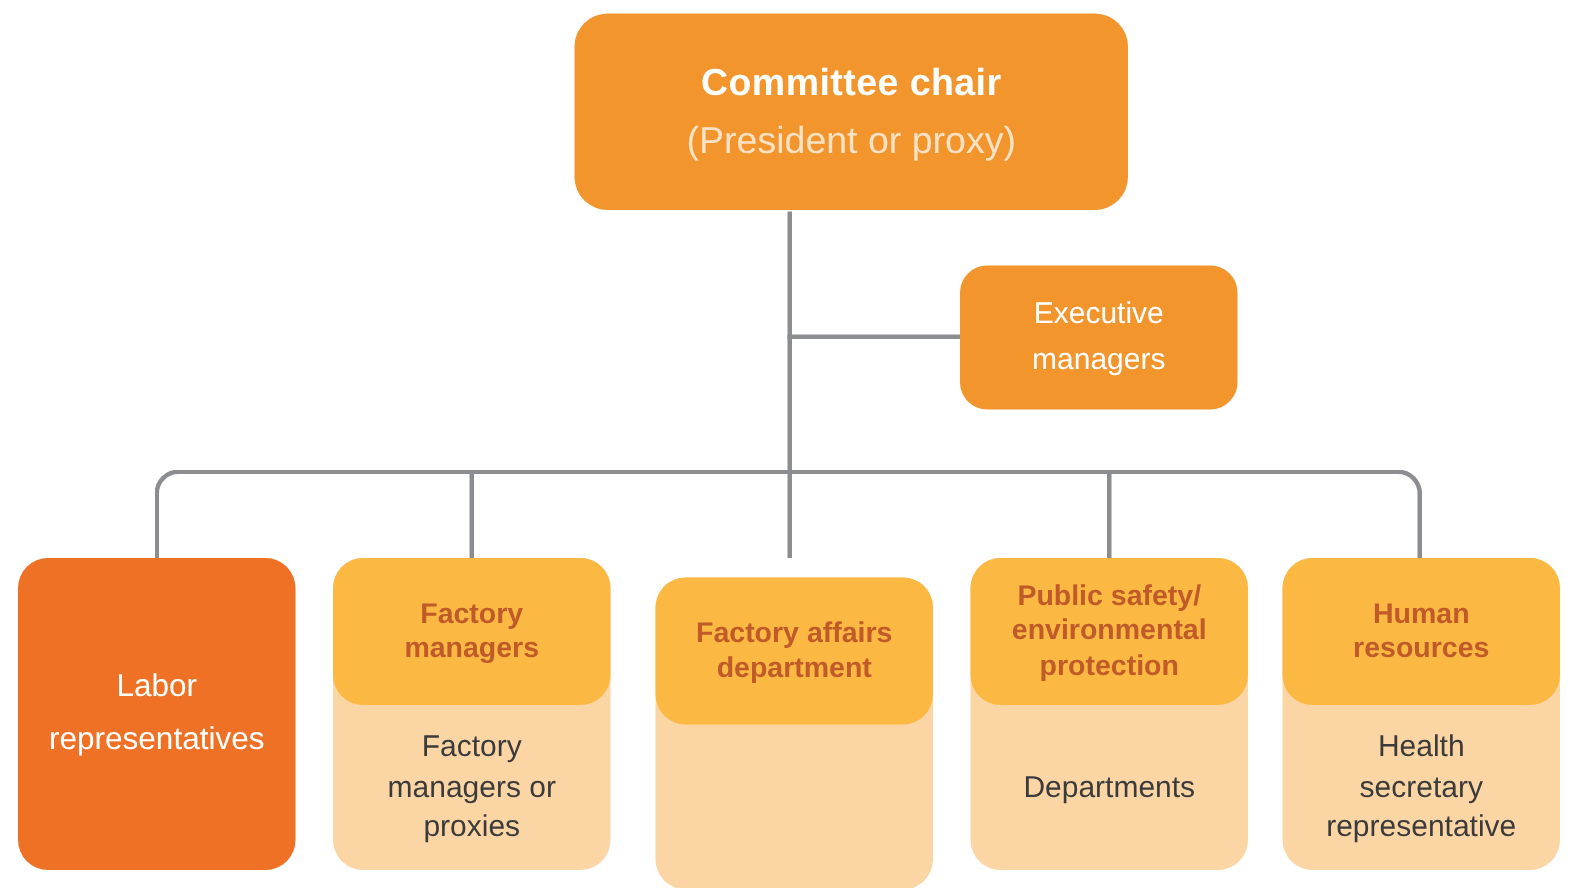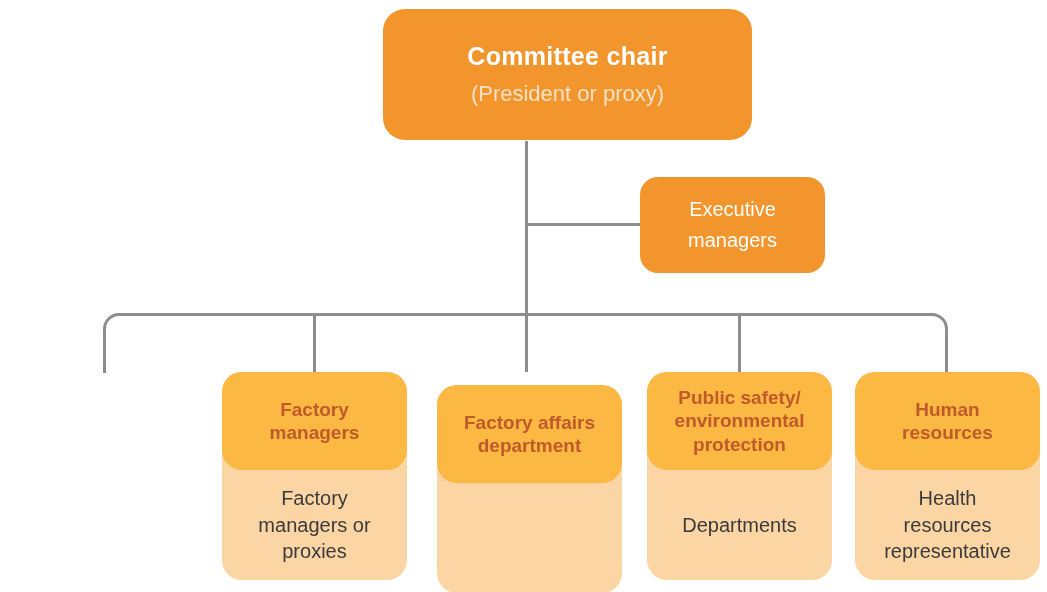--- a/index.html
+++ b/index.html
@@ -48,21 +48,21 @@
     background: var(--primary-orange);
     border-radius: 22px;
     display: flex; flex-direction: column;
     align-items: center; justify-content: center;
     gap: 10px; text-align: center; margin-left: 40px;
   }
   .chair-title {
     color: #ffffff; font-size: 25px; font-weight: 600; letter-spacing: 0.3px;
   }
   .chair-subtitle {
-    color: rgba(255,255,255,0.72); font-size: 22px; font-weight: 400;
+    color: rgba(255,255,255,0.72); font-size: 25px; font-weight: 400;
   }
 
   .secretary {
     left: 640px; top: 177px; width: 185px; height: 96px;
     background: var(--primary-orange);
     border-radius: 18px;
     display: flex; align-items: center; justify-content: center;
     text-align: center; color: #ffffff;
     font-size: 20px; line-height: 1.55; white-space: pre-line;
   }
@@ -114,20 +114,22 @@
   <div class="line drop drop-4"></div>
 
   <div class="node chair">
     <div class="chair-title">Committee chair</div>
     <div class="chair-subtitle">(President or proxy)</div>
   </div>
 
   <div class="node secretary">Executive
 managers</div>
 
+  <div class="node leaf leaf-1 leaf-solid">Labor
+representatives</div>
 
   <div class="node leaf leaf-2 leaf-split">
     <div class="leaf-header">Factory
 managers</div>
     <div class="leaf-body">Factory
 managers or
 proxies</div>
   </div>
 
   <div class="node leaf leaf-3 leaf-split">
@@ -139,17 +141,17 @@
     <div class="leaf-header">Public safety/
 environmental
 protection</div>
     <div class="leaf-body">Departments</div>
   </div>
 
   <div class="node leaf leaf-5 leaf-split">
     <div class="leaf-header">Human
 resources</div>
     <div class="leaf-body">Health
-resources
+secretary
 representative</div>
   </div>
 
 </div>
 
 </body></html>

